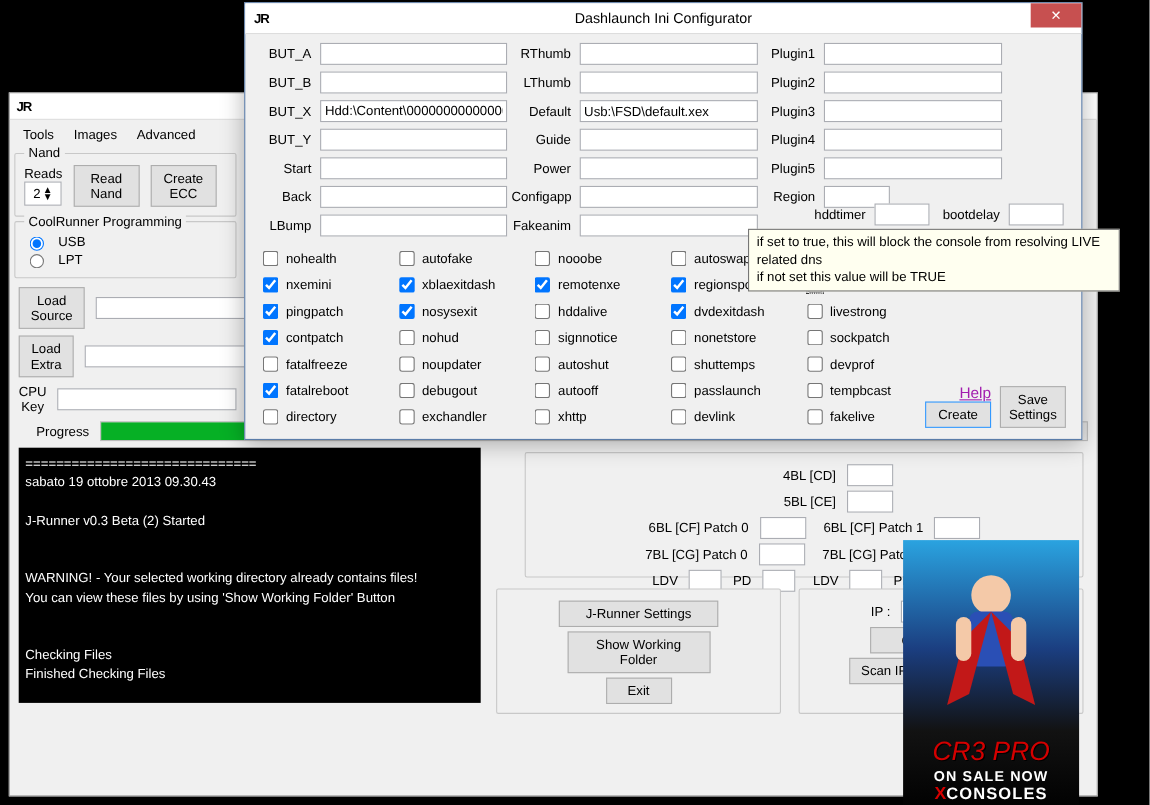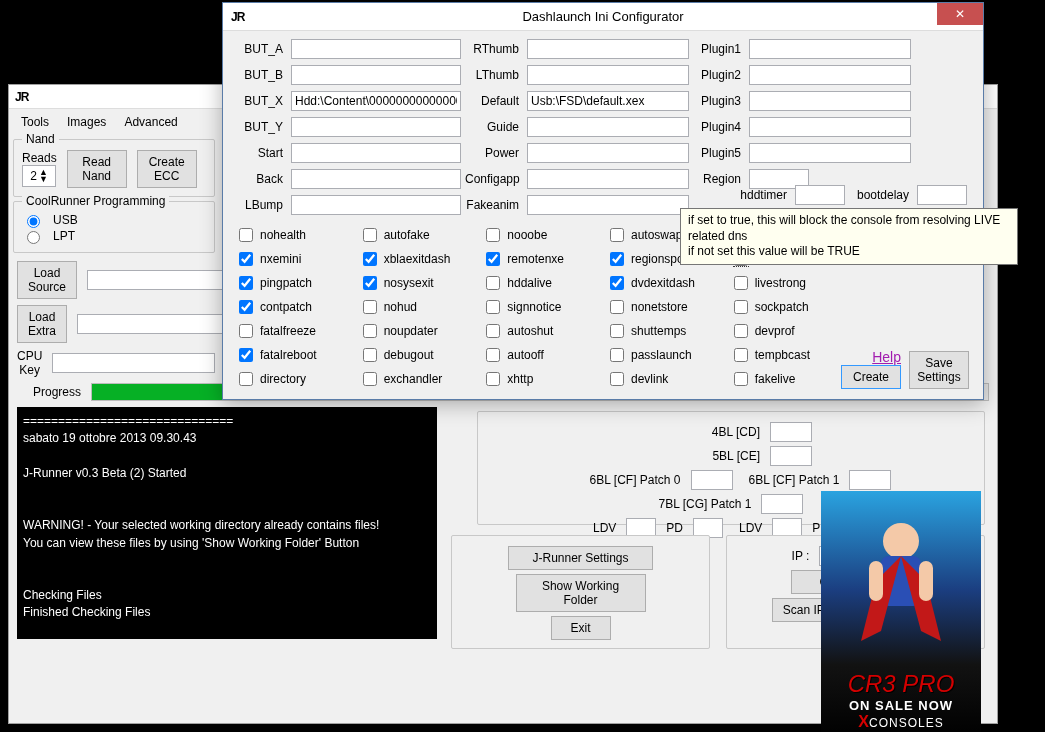--- a/index.html
+++ b/index.html
@@ -20,21 +20,21 @@
 .progress-fill { height: 100%; background: #06b025; width: 90%; }
 .console { background: #000; color: #fff; font-family: "Segoe UI", sans-serif; font-size: 12px; padding: 6px; line-height: 1.45; white-space: pre-wrap; overflow: hidden; }
 .small-input { width: 42px; }
 .promo { position: absolute; right: 16px; top: 406px; width: 160px; height: 248px; background: linear-gradient(180deg,#2aa3e0 0%,#1b3e80 40%,#121212 70%,#000 100%); display: flex; flex-direction: column; align-items: center; justify-content: flex-end; color: #fff; text-align: center; padding-bottom: 8px; overflow: hidden; }
 .hero { position: absolute; top: 0; left: 0; right: 0; height: 160px; }
 .hero svg { width: 100%; height: 100%; }
 .cr3 { font-family: Impact, sans-serif; font-size: 24px; color: #d40000; text-shadow: 1px 1px #000; z-index: 2; font-style: italic; }
 .onsale { font-size: 13px; font-weight: bold; letter-spacing: 1px; z-index: 2; }
 .xcon { z-index: 2; }
 .xcon .x { color: #d40000; font-weight: bold; font-size: 16px; }
-.xcon .c { color: #fff; font-weight: normal; font-size: 12px; letter-spacing: 1px; }
+.xcon .c { color: #fff; font-weight: bold; font-size: 15px; letter-spacing: 1px; }
 
 
 .dash-window { position: absolute; left: 222px; top: 2px; width: 762px; height: 398px; background: #f0f0f0; border: 1px solid #5a7ca8; box-shadow: 0 4px 20px rgba(0,0,0,.3); }
 .dash-title { height: 28px; background: #fff; display: flex; align-items: center; padding-left: 8px; border-bottom: 1px solid #ddd; position: relative; }
 .dash-title .title-text { position: absolute; left: 50%; transform: translateX(-50%); font-size: 13px; }
 .close-btn { position: absolute; right: 0; top: 0; width: 46px; height: 22px; background: #c75050; color: #fff; display: flex; align-items: center; justify-content: center; font-size: 13px; font-family: Arial; }
 .dash-body { padding: 8px 12px; }
 .path-grid { display: grid; grid-template-columns: 52px 170px 58px 162px 52px 162px; gap: 6px 4px; align-items: center; }
 .path-grid .lbl { text-align: right; padding-right: 4px; }
 .extra-grid { display: grid; grid-template-columns: 58px 60px 58px 60px; gap: 6px 8px; align-items: center; margin-top: 6px; }
@@ -149,20 +149,24 @@
                 <span style="width:110px;text-align:right;">6BL [CF] Patch 0</span>
                 <input class="small-input" type="text" style="">
               </div>
             <div class="row">
                 <span>6BL [CF] Patch 1</span>
                 <input class="small-input" type="text" style="">
               </div>
           </div>
           <div class="row" style="gap:16px;">
             <div class="row">
+                <span style="width:110px;text-align:right;">7BL [CG] Patch 0</span>
+                <input class="small-input" type="text" style="">
+              </div>
+            <div class="row">
                 <span>7BL [CG] Patch 1</span>
                 <input class="small-input" type="text" style="">
               </div>
           </div>
           <div class="row" style="gap:16px;">
             <div class="row">
                 <span>LDV</span>
                 <input style="width: 30px;" type="text">
                 <span>PD</span>
                 <input style="width: 30px;" type="text">

